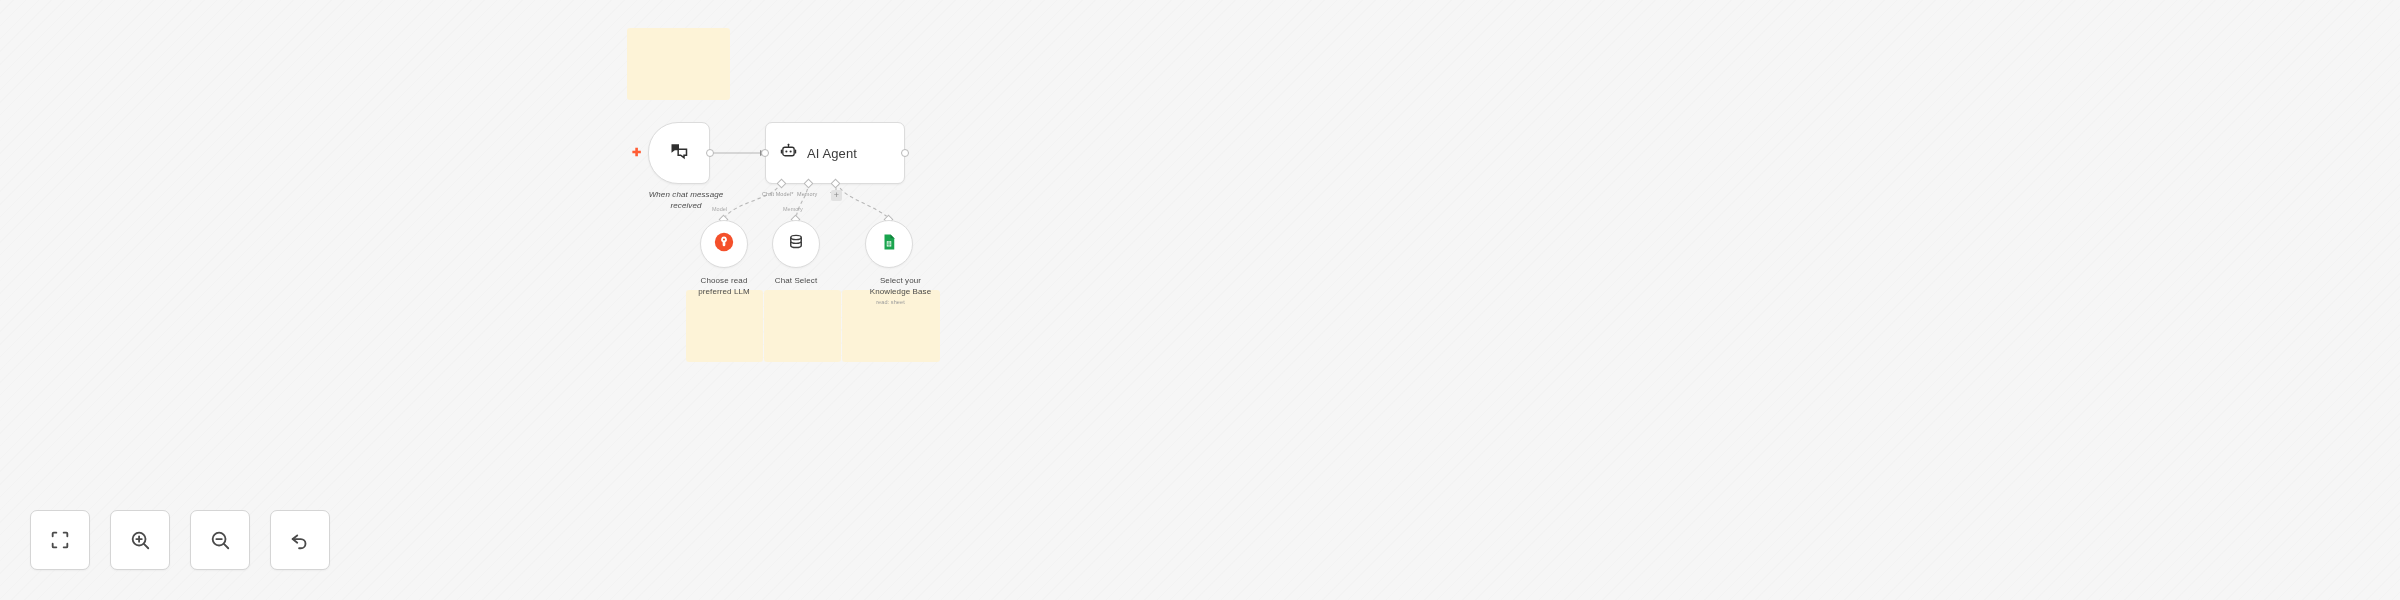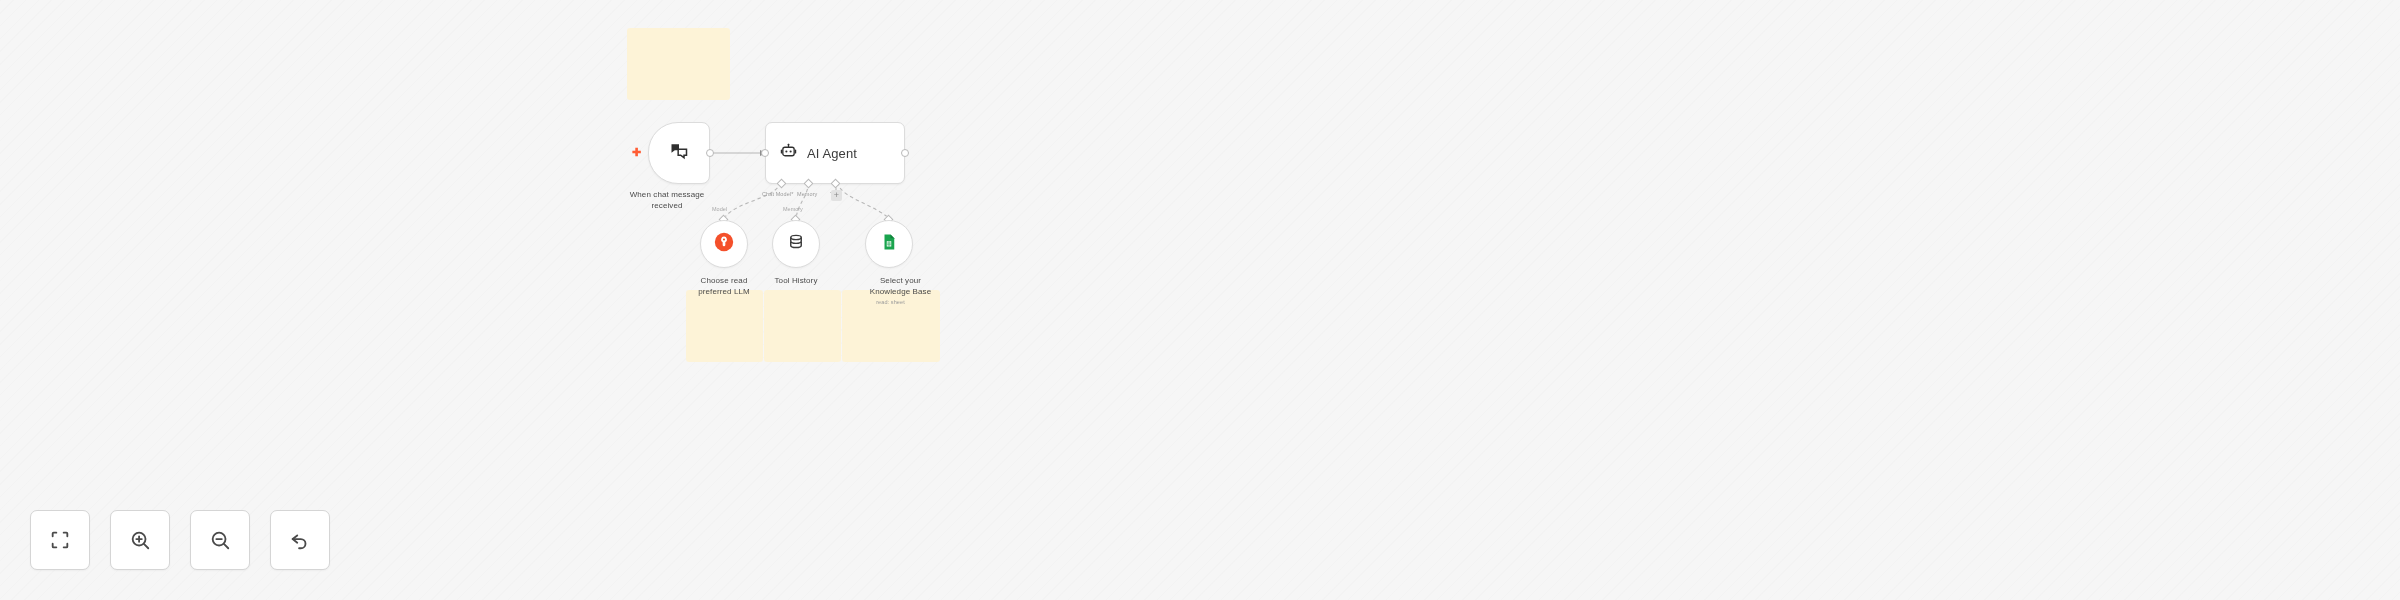--- a/index.html
+++ b/index.html
@@ -216,21 +216,21 @@
 
   <div class="node trigger-node" style="left:648px; top:122px;">
     <span>
       <svg width="20" height="20" viewBox="0 0 24 24" fill="none" stroke="#2f2f2f" stroke-width="2">
         <path d="M3 4 h9 v7 h-5 l-4 3 v-3 h0 z" fill="#2f2f2f" stroke="none"></path>
         <path d="M11 10 h10 v7 h-3 v3 l-4 -3 h-3 z" fill="none" stroke="#2f2f2f" stroke-width="1.8"></path>
       </svg>
     </span>
   </div>
   <div class="port-dot" style="left:706px; top:149px;"></div>
-  <div class="caption" style="left:597px; top:190px; width:140px;">When chat message
+  <div class="caption" style="left:616px; top:190px; width:140px;font-style:italic;">When chat message
 received</div>
 
   <div class="node agent-node" style="left:765px; top:122px;">
     <span>
       <svg width="17" height="17" viewBox="0 0 24 24" fill="none">
         <path d="M12 2 v3" stroke="#2f2f2f" stroke-width="1.8" stroke-linecap="round"></path>
         <circle cx="12" cy="2.2" r="1.3" fill="#2f2f2f"></circle>
         <rect x="4" y="6" width="16" height="12" rx="3" fill="none" stroke="#2f2f2f" stroke-width="1.9"></rect>
         <circle cx="9" cy="12" r="1.5" fill="#2f2f2f"></circle>
         <circle cx="15" cy="12" r="1.5" fill="#2f2f2f"></circle>
@@ -270,21 +270,21 @@
   <div class="port-diamond" style="left:792px; top:216px;"></div>
   <div class="node sub-node" style="left:772px; top:220px;">
     <span>
       <svg width="18" height="18" viewBox="0 0 24 24" fill="none" stroke="#3a3a3a" stroke-width="1.9">
         <ellipse cx="12" cy="6" rx="7" ry="2.8"></ellipse>
         <path d="M5 6 v5 c0 1.6 3.1 2.8 7 2.8 s7 -1.2 7 -2.8 V6"></path>
         <path d="M5 11.5 v5 c0 1.6 3.1 2.8 7 2.8 s7 -1.2 7 -2.8 v-5"></path>
       </svg>
     </span>
   </div>
-  <div class="caption" style="left:741px; top:276px; width:110px;">Tool History</div>
+  <div class="caption" style="left:741px; top:276px; width:110px;">Chat Select</div>
 
   <div class="port-diamond" style="left:885px; top:216px;"></div>
   <div class="node sub-node" style="left:865px; top:220px;">
     <span>
       <svg width="18" height="18" viewBox="0 0 24 24">
         <path d="M6 2 h8 l5 5 v15 h-13 z" fill="#1aa44e"></path>
         <path d="M14 2 l5 5 h-5 z" fill="#12803b"></path>
         <rect x="9" y="11" width="6" height="7" fill="#ffffff"></rect>
         <path d="M9 13.4 h6 M9 15.7 h6 M12 11 v7" stroke="#1aa44e" stroke-width="0.9"></path>
       </svg>

